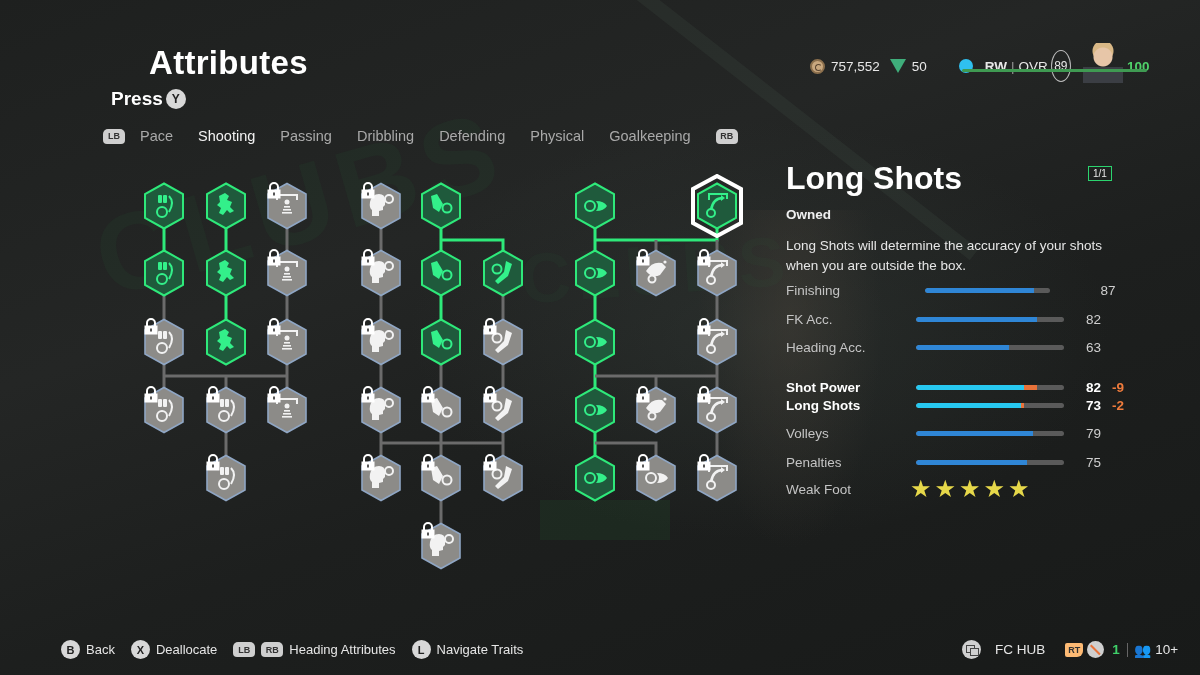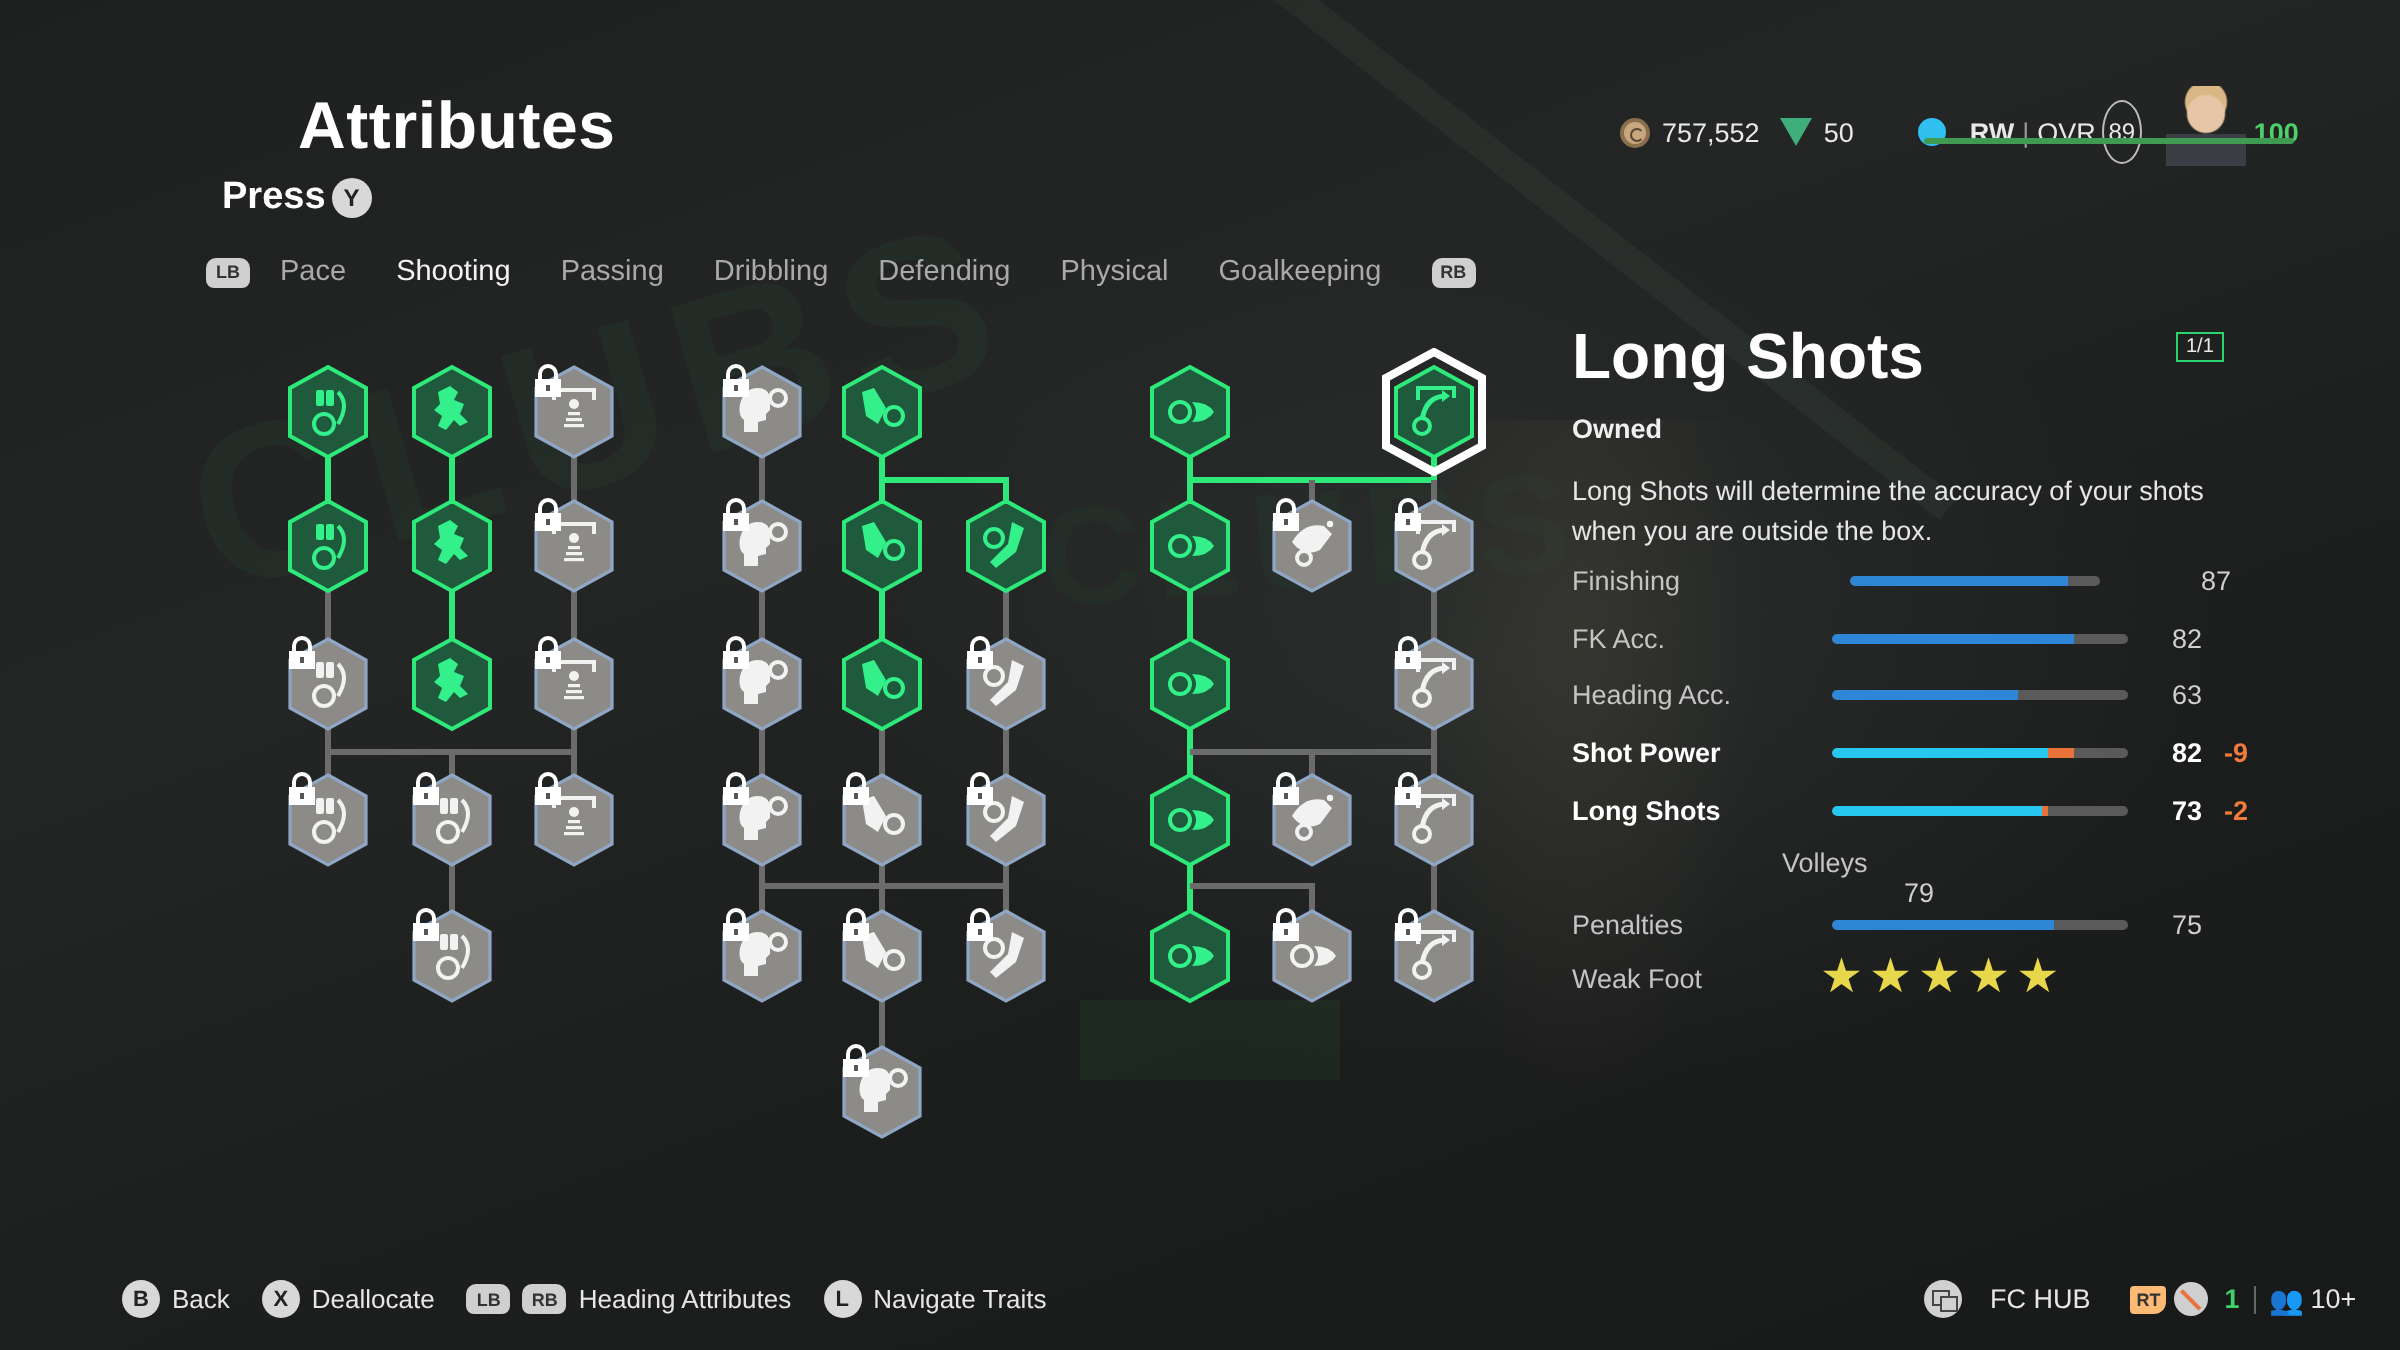--- a/index.html
+++ b/index.html
@@ -720,39 +720,39 @@
        <span class="val">82</span>
        </div>
     <div class="stat" style="top: 338px;">
       <span class="lbl">Heading Acc.</span>
        <span class="bar">
          <span class="fill" style="width:63%"></span>
 
        </span>
        <span class="val">63</span>
        </div>
-    <div class="stat bold" style="top: 367px;">
+    <div class="stat bold" style="top: 378px;">
       <span class="lbl">Shot Power</span>
        <span class="bar">
          <span class="fill" style="width:73%"></span>
          <span class="loss" style="left:73%;width:9%"></span>
        </span>
        <span class="val">82</span>
        <span class="delta">-9</span>
     </div>
     <div class="stat bold" style="top: 396px;">
       <span class="lbl">Long Shots</span>
        <span class="bar">
          <span class="fill" style="width:71%"></span>
          <span class="loss" style="left:71%;width:2%"></span>
        </span>
        <span class="val">73</span>
        <span class="delta">-2</span>
     </div>
-    <div class="stat" style="top: 424px; flex-direction: column;">
+    <div class="stat" style="top: 424px;">
       <span class="lbl">Volleys</span>
        <span class="bar">
          <span class="fill" style="width:79%"></span>
 
        </span>
        <span class="val">79</span>
        </div>
     <div class="stat" style="top: 453px;">
       <span class="lbl">Penalties</span>
        <span class="bar">

